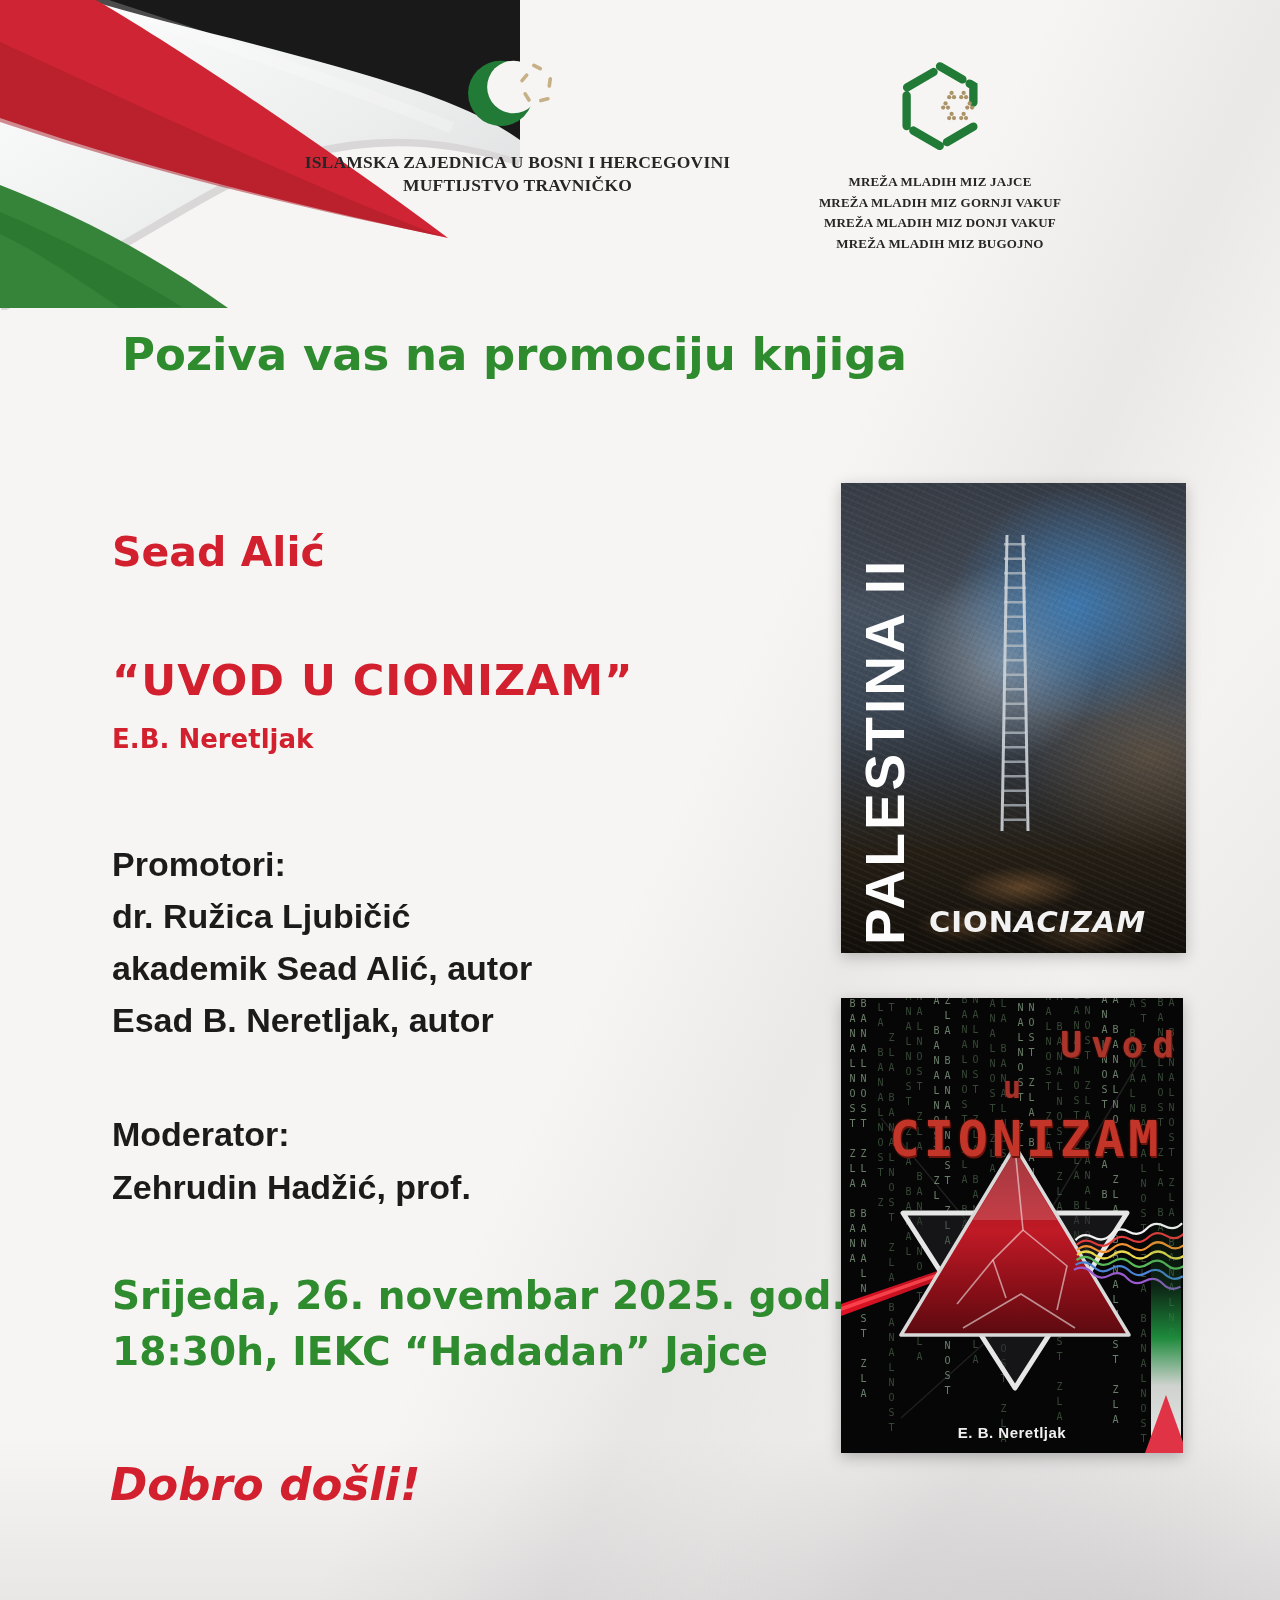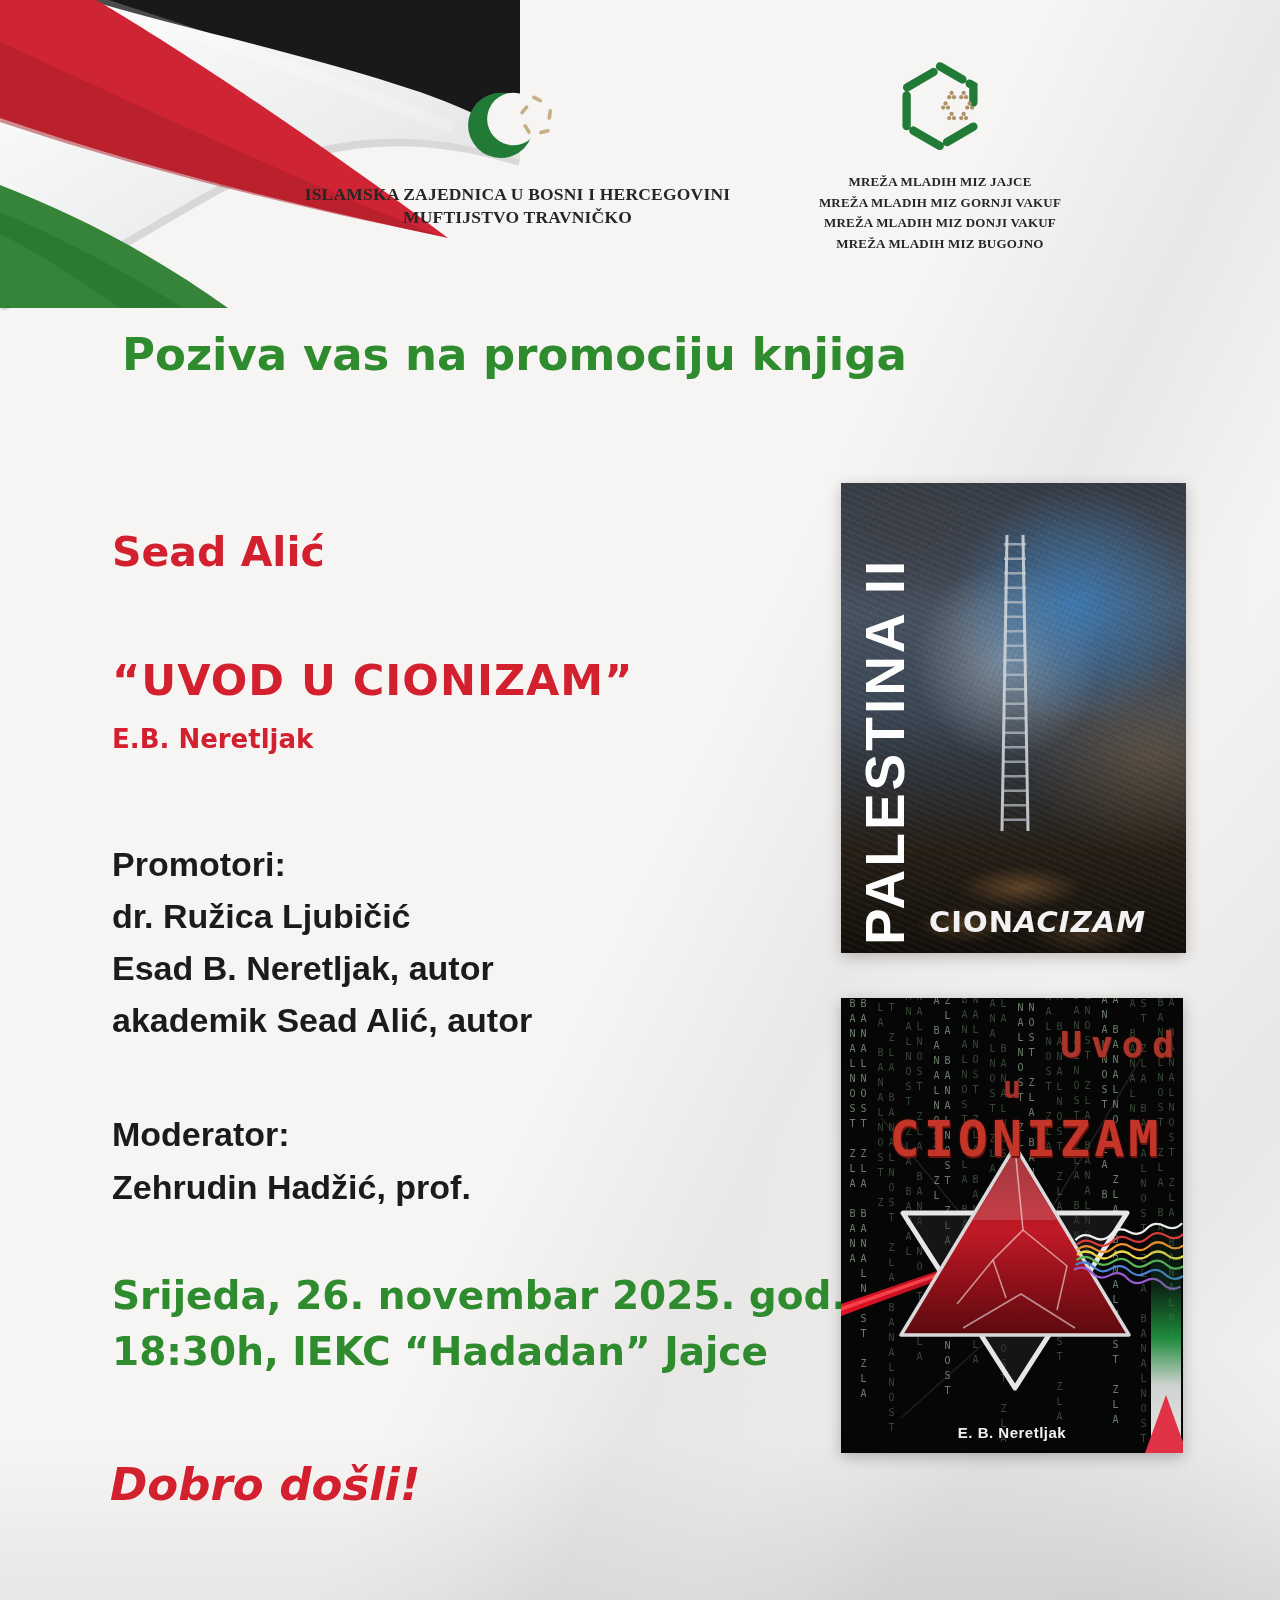--- a/index.html
+++ b/index.html
@@ -9,21 +9,21 @@
     background-color:#f7f5f3;
     background-image:
       linear-gradient(115deg, rgba(0,0,0,0) 52%, rgba(120,120,128,.10) 64%, rgba(0,0,0,0) 76%),
       linear-gradient(128deg, rgba(0,0,0,0) 66%, rgba(110,110,118,.10) 84%, rgba(0,0,0,0) 97%),
       radial-gradient(ellipse 60% 30% at 90% 102%, rgba(100,100,108,.16), rgba(0,0,0,0) 60%),
       linear-gradient(to bottom, rgba(0,0,0,0) 90%, rgba(130,130,138,.12) 100%);
   }
   
   .flag{position:absolute;left:0;top:0;}
   
-  .org1{position:absolute;left:290px;top:78px;width:455px;display:flex;flex-direction:column;align-items:center;}
+  .org1{position:absolute;left:290px;top:46px;width:455px;display:flex;flex-direction:column;align-items:center;}
   .org2{position:absolute;left:765px;top:58px;width:350px;display:flex;flex-direction:column;align-items:center;}
   .org-text{font-family:"Liberation Serif","DejaVu Serif",serif;font-weight:bold;color:#262626;text-align:center;}
   .org1 .org-text{font-size:17.5px;line-height:23px;margin-top:14px;letter-spacing:.2px;}
   .org2 .org-text{font-size:13px;line-height:20.5px;margin-top:12px;letter-spacing:.2px;}
   
   .heading{
     position:absolute;left:122px;top:328px;width:960px;
     font-family:"DejaVu Sans",sans-serif;font-weight:bold;font-size:45px;
     color:#2e8b2e;letter-spacing:0;white-space:nowrap;
   }
@@ -190,22 +190,22 @@
 
   <div class="heading">Poziva vas na promociju knjiga</div>
 
   <div class="book-block" id="bk1-author">Sead Alić</div>
   <div class="book-block" id="bk2-title">“UVOD U CIONIZAM”</div>
   <div class="book-block" id="bk2-author">E.B. Neretljak</div>
 
   <div class="info" id="promoters">
     <div>Promotori:</div>
     <div>dr. Ružica Ljubičić</div>
+    <div>akademik Sead Alić, autor</div>
     <div>Esad B. Neretljak, autor</div>
-    <div>akademik Sead Alić, autor</div>
   </div>
 
   <div class="info" id="moderator">
     <div>Moderator:</div>
     <div>Zehrudin Hadžić, prof.</div>
   </div>
 
   <div class="event">
     <div>Srijeda, 26. novembar 2025. god.,</div>
     <div>18:30h, IEKC “Hadadan” Jajce</div>

